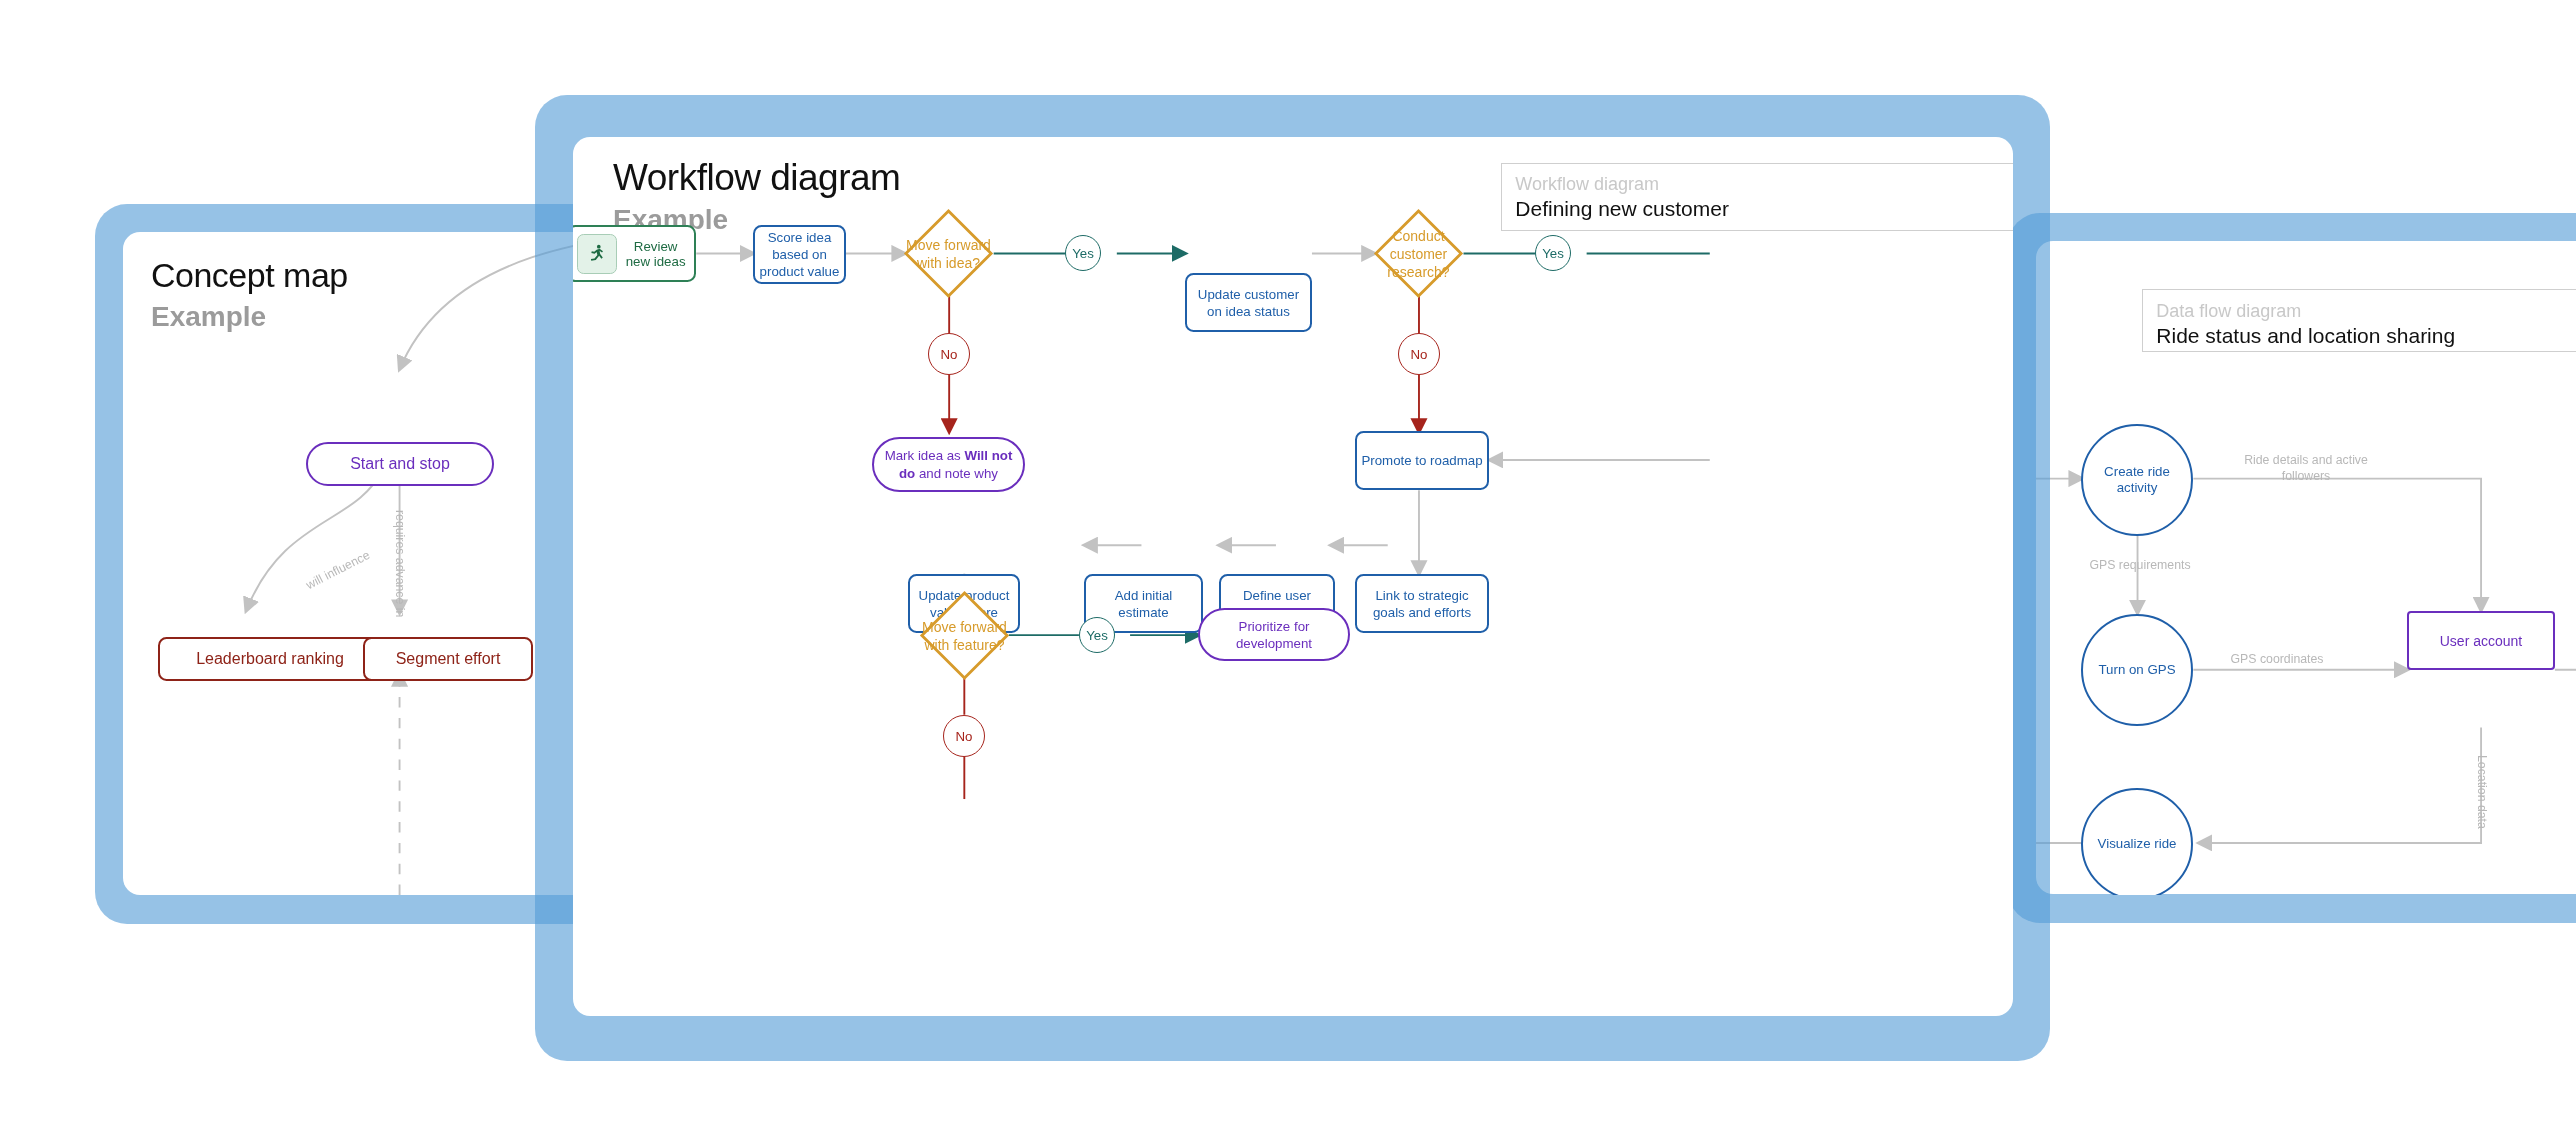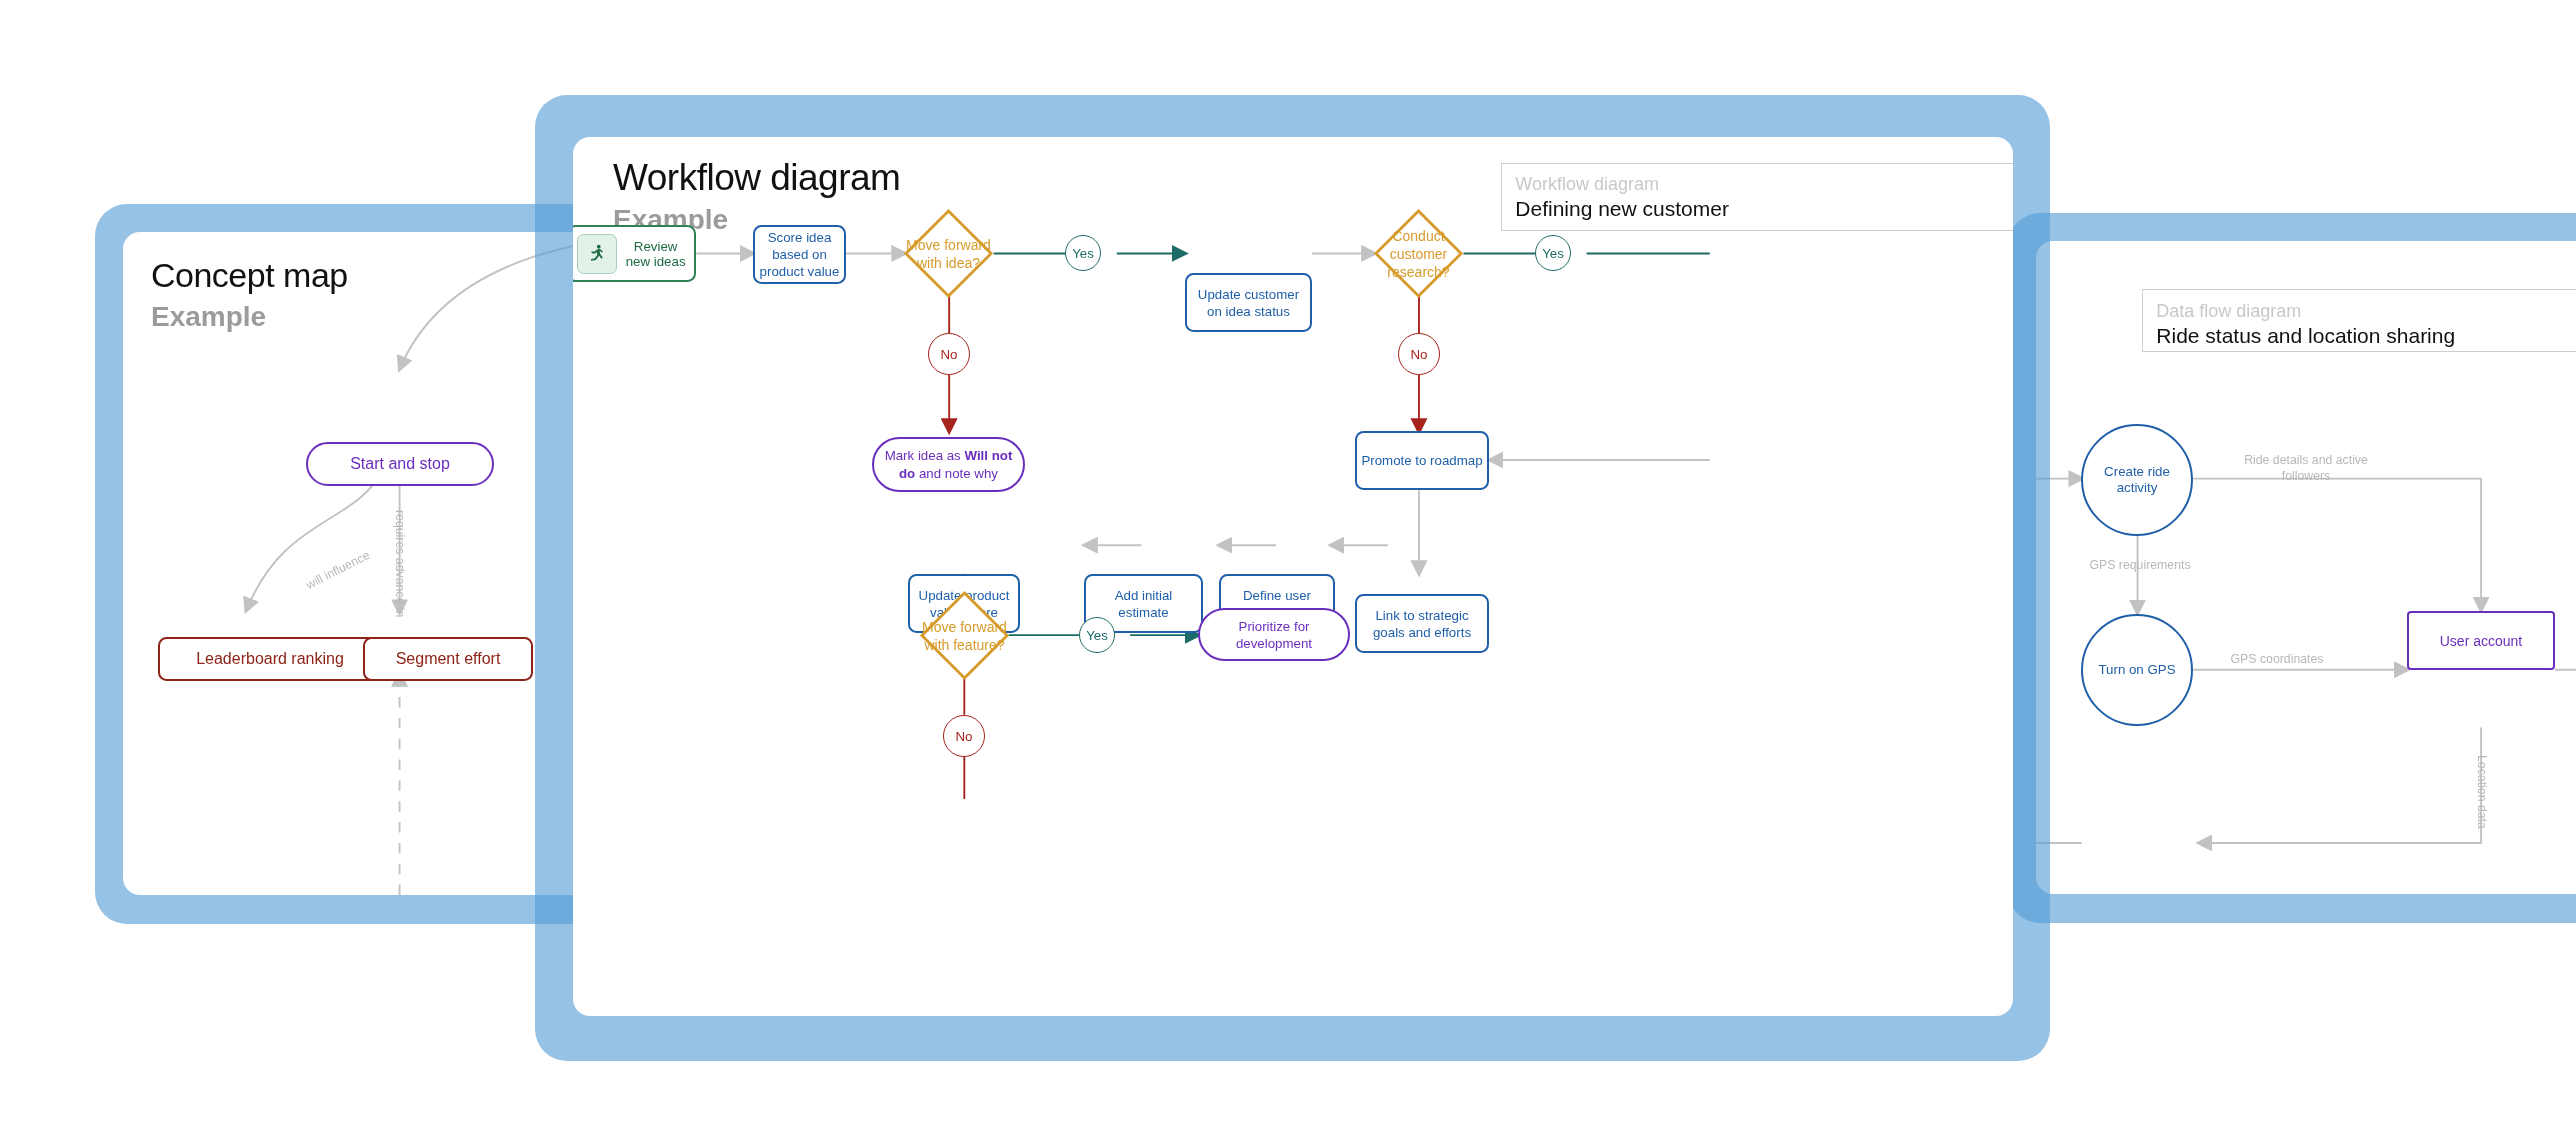--- a/index.html
+++ b/index.html
@@ -113,20 +113,21 @@
 
     <path d="M548,452 L620,452" fill="none" stroke="#c2c2c2" stroke-width="2"></path>
 
     <path d="M470,513 L470,635 L172,635" fill="none" stroke="#c2c2c2" stroke-width="2" marker-end="url(#dfArrow)"></path>
 
     <path d="M-60,635 L48,635" fill="none" stroke="#c2c2c2" stroke-width="2"></path>
   </svg>
 
   <div class="node n-circle" style="left:45px;top:182px;width:112px;height:112px;font-size:13.3px;line-height:16px;">Create ride activity</div>
   <div class="node n-circle" style="left:45px;top:372px;width:112px;height:112px;font-size:13.3px;line-height:16px;">Turn on GPS</div>
+  <div class="node n-circle" style="left:45px;top:546px;width:112px;height:112px;font-size:13.3px;line-height:16px;">Visualize ride</div>
   <div class="node n-term-sq" style="left:371px;top:369px;width:148px;height:59px;font-size:14px;">User account</div>
 
   <div class="edge-label" style="left:194px;top:210px;width:152px;">Ride details and active followers</div>
   <div class="edge-label" style="left:19px;top:315px;width:170px;">GPS requirements</div>
   <div class="edge-label" style="left:189px;top:409px;width:104px;">GPS coordinates</div>
   <div class="edge-label vert" style="left:438px;top:502px;height:95px;">Location data</div>
 </div>
 
 <div class="window frame-blue" style="left:535px;top:95px;width:1515px;height:966px;">
   <div class="inner" style="left:38px;top:42px;width:1440px;height:879px;"></div>
@@ -224,21 +225,21 @@
   <div class="badge badge-no" style="left:825px;top:197px;width:42px;height:42px;font-size:13.3px;">No</div>
 
   <div class="node n-term" style="left:299px;top:301px;width:153px;height:55px;font-size:13.3px;line-height:18px;padding:0 9.5px;">
     <span style="display:block;">
       <span>Mark idea as </span><b>Will not do</b><span> and note why</span>
     </span>
   </div>
 
   <div class="node n-proc" style="left:782px;top:295px;width:134px;height:59px;font-size:13.3px;line-height:17px;">Promote to roadmap</div>
 
-  <div class="node n-proc" style="left:782px;top:438px;width:134px;height:59px;font-size:13.3px;line-height:17px;padding:0 3.8px;margin-top:20px;">Link to strategic goals and efforts</div>
+  <div class="node n-proc" style="left:782px;top:438px;width:134px;height:59px;font-size:13.3px;line-height:17px;padding:0 3.8px;">Link to strategic goals and efforts</div>
   <div class="node n-proc" style="left:646px;top:438px;width:116px;height:59px;font-size:13.3px;line-height:17px;padding:0 3.8px;">Define user requirements</div>
   <div class="node n-proc" style="left:511px;top:438px;width:119px;height:59px;font-size:13.3px;line-height:17px;padding:0 3.8px;">Add initial estimate</div>
   <div class="node n-proc" style="left:335px;top:438px;width:112px;height:59px;font-size:13.3px;line-height:17px;padding:0 3.8px;">Update product value score</div>
 
   <div class="diamond-wrap" style="left:347px;top:455px;width:89px;height:89px;">
     <svg width="89" height="89" viewBox="0 0 94 94">
         <polygon points="47,2 92,47 47,92 2,47" fill="#ffffff" stroke="#d79b2b" stroke-width="3"></polygon>
       </svg>
     <div class="diamond-label">Move forward with feature?</div>
   </div>

